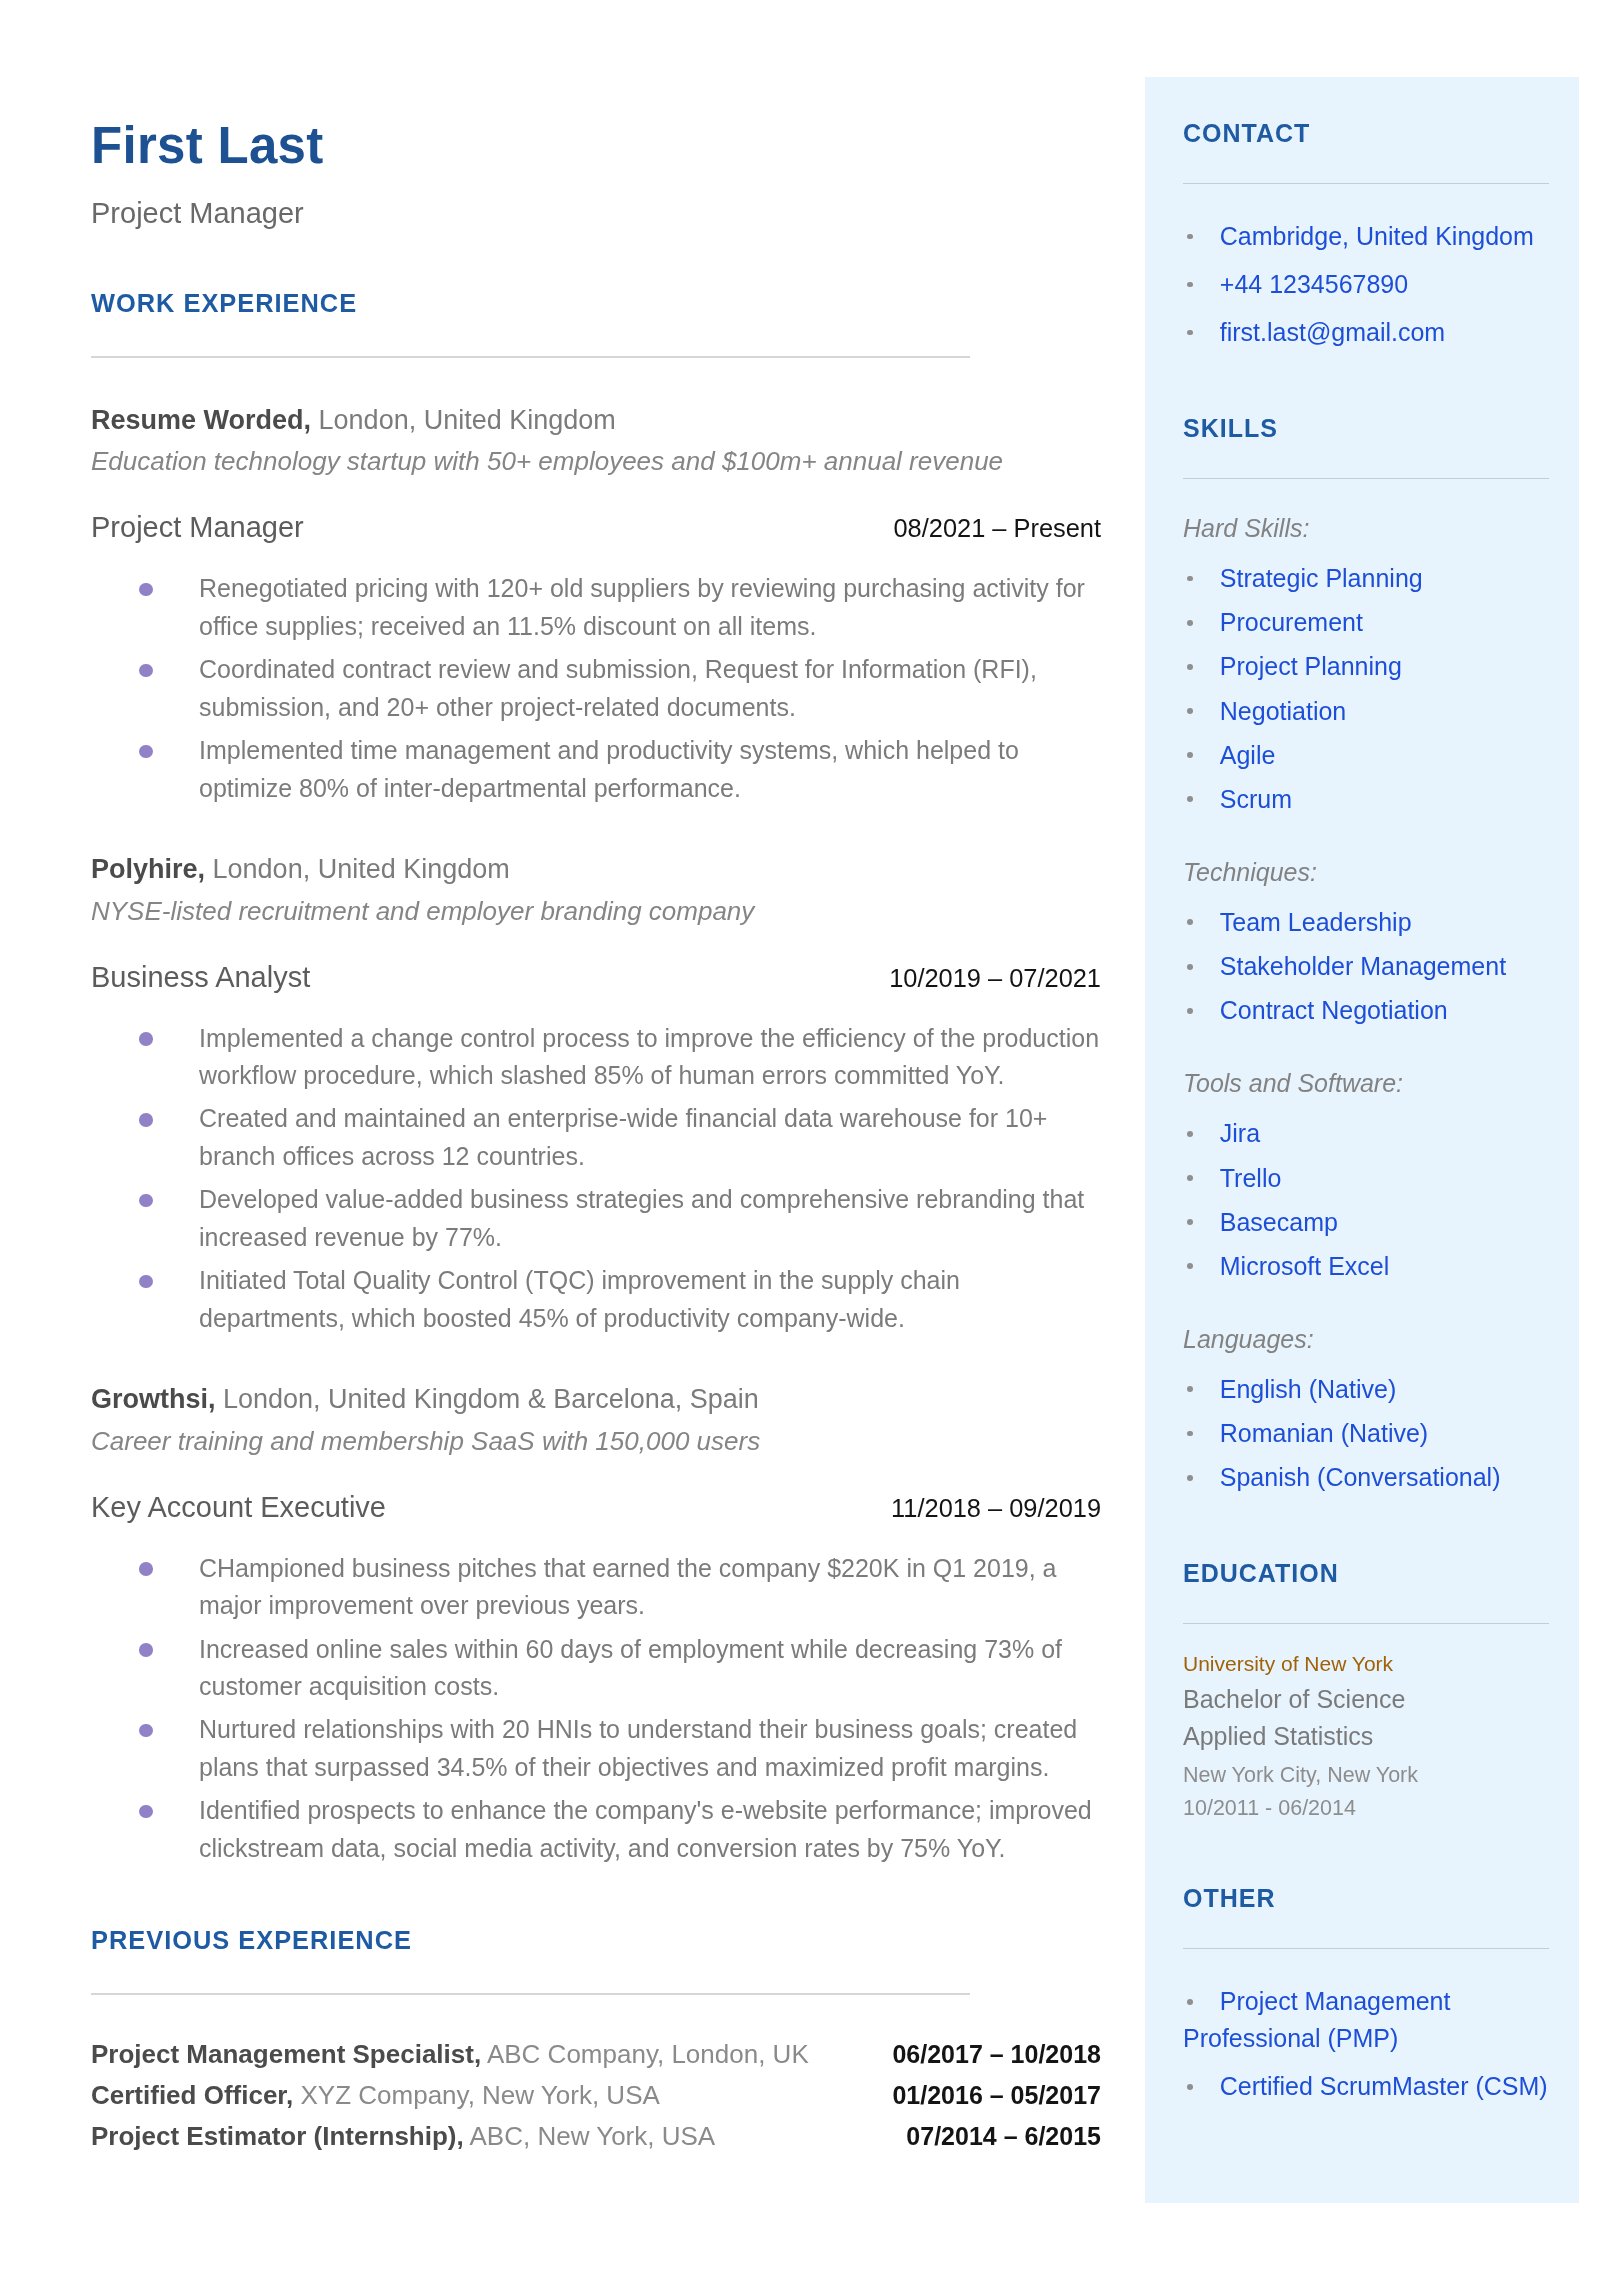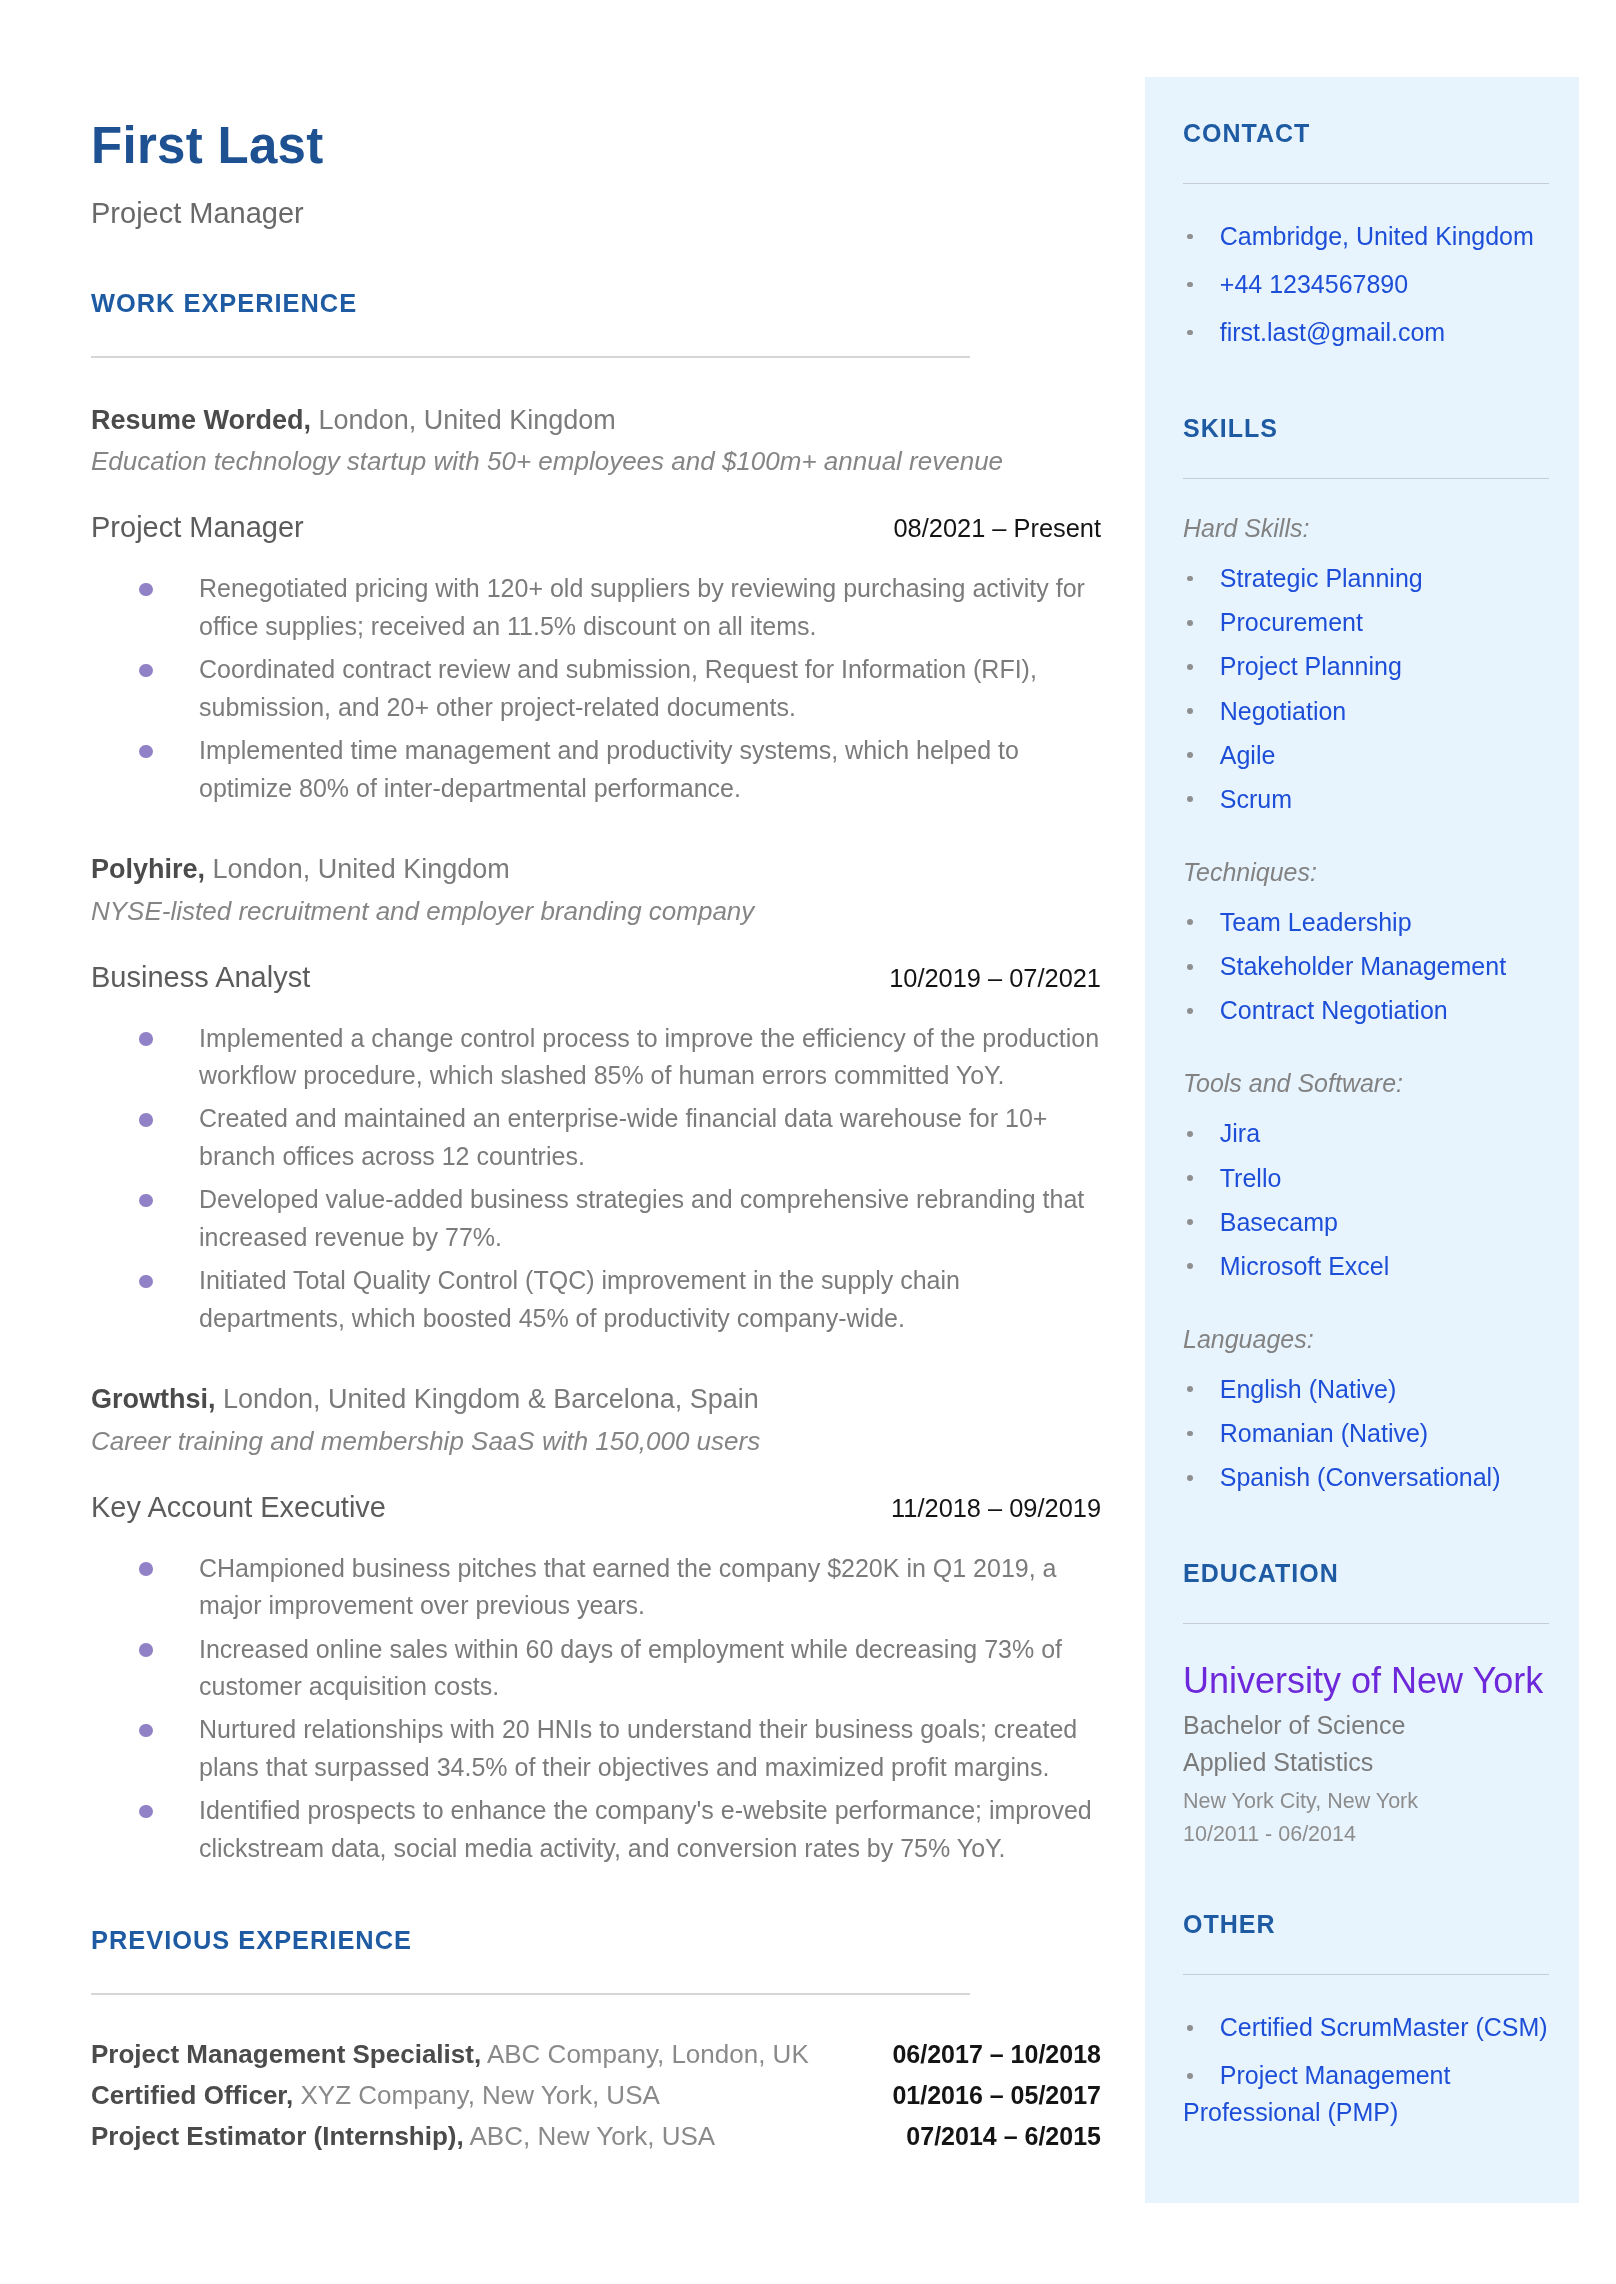--- a/index.html
+++ b/index.html
@@ -134,21 +134,21 @@
   }
   .group-label {
     margin: 40px 0 17px 0;
     font-size: 25px;
     font-style: italic;
     color: #828282;
   }
   .group-label.first { margin-top: 35px; }
   ul.side-list.tight { margin-top: 0; }
   ul.side-list.tight li { margin-bottom: 7.2px; }
-  .edu-school { margin-top: 36px; font-size: 36px; color: #6d28d9; }
+  .edu-school { margin-top: 28px; font-size: 21px; color: #a16207; }
   .edu-line  { margin-top: 8.5px; font-size: 25px; color: #7a7a7a; }
   .edu-small { margin-top: 8.5px; font-size: 21.5px; color: #8d8d8d; }
   .edu-small.firstsmall { margin-top: 11.7px; }
 </style>
 </head>
 <body>
 
 <div class="main">
 
   <h1 class="candidate-name">First Last</h1>
@@ -275,18 +275,18 @@
   <hr class="side-rule">
   <div class="edu-school">University of New York</div>
   <div class="edu-line">Bachelor of Science</div>
   <div class="edu-line">Applied Statistics</div>
   <div class="edu-small firstsmall">New York City, New York</div>
   <div class="edu-small">10/2011 - 06/2014</div>
 
   <h3 class="gap">OTHER</h3>
   <hr class="side-rule">
   <ul class="side-list">
+    <li><span class="mini-dot"></span><span>Project Management Professional (PMP)</span></li>
     <li><span class="mini-dot"></span><span>Certified ScrumMaster (CSM)</span></li>
-    <li><span class="mini-dot"></span><span>Project Management Professional (PMP)</span></li>
   </ul>
 
 </aside>
 
 
 </body></html>

